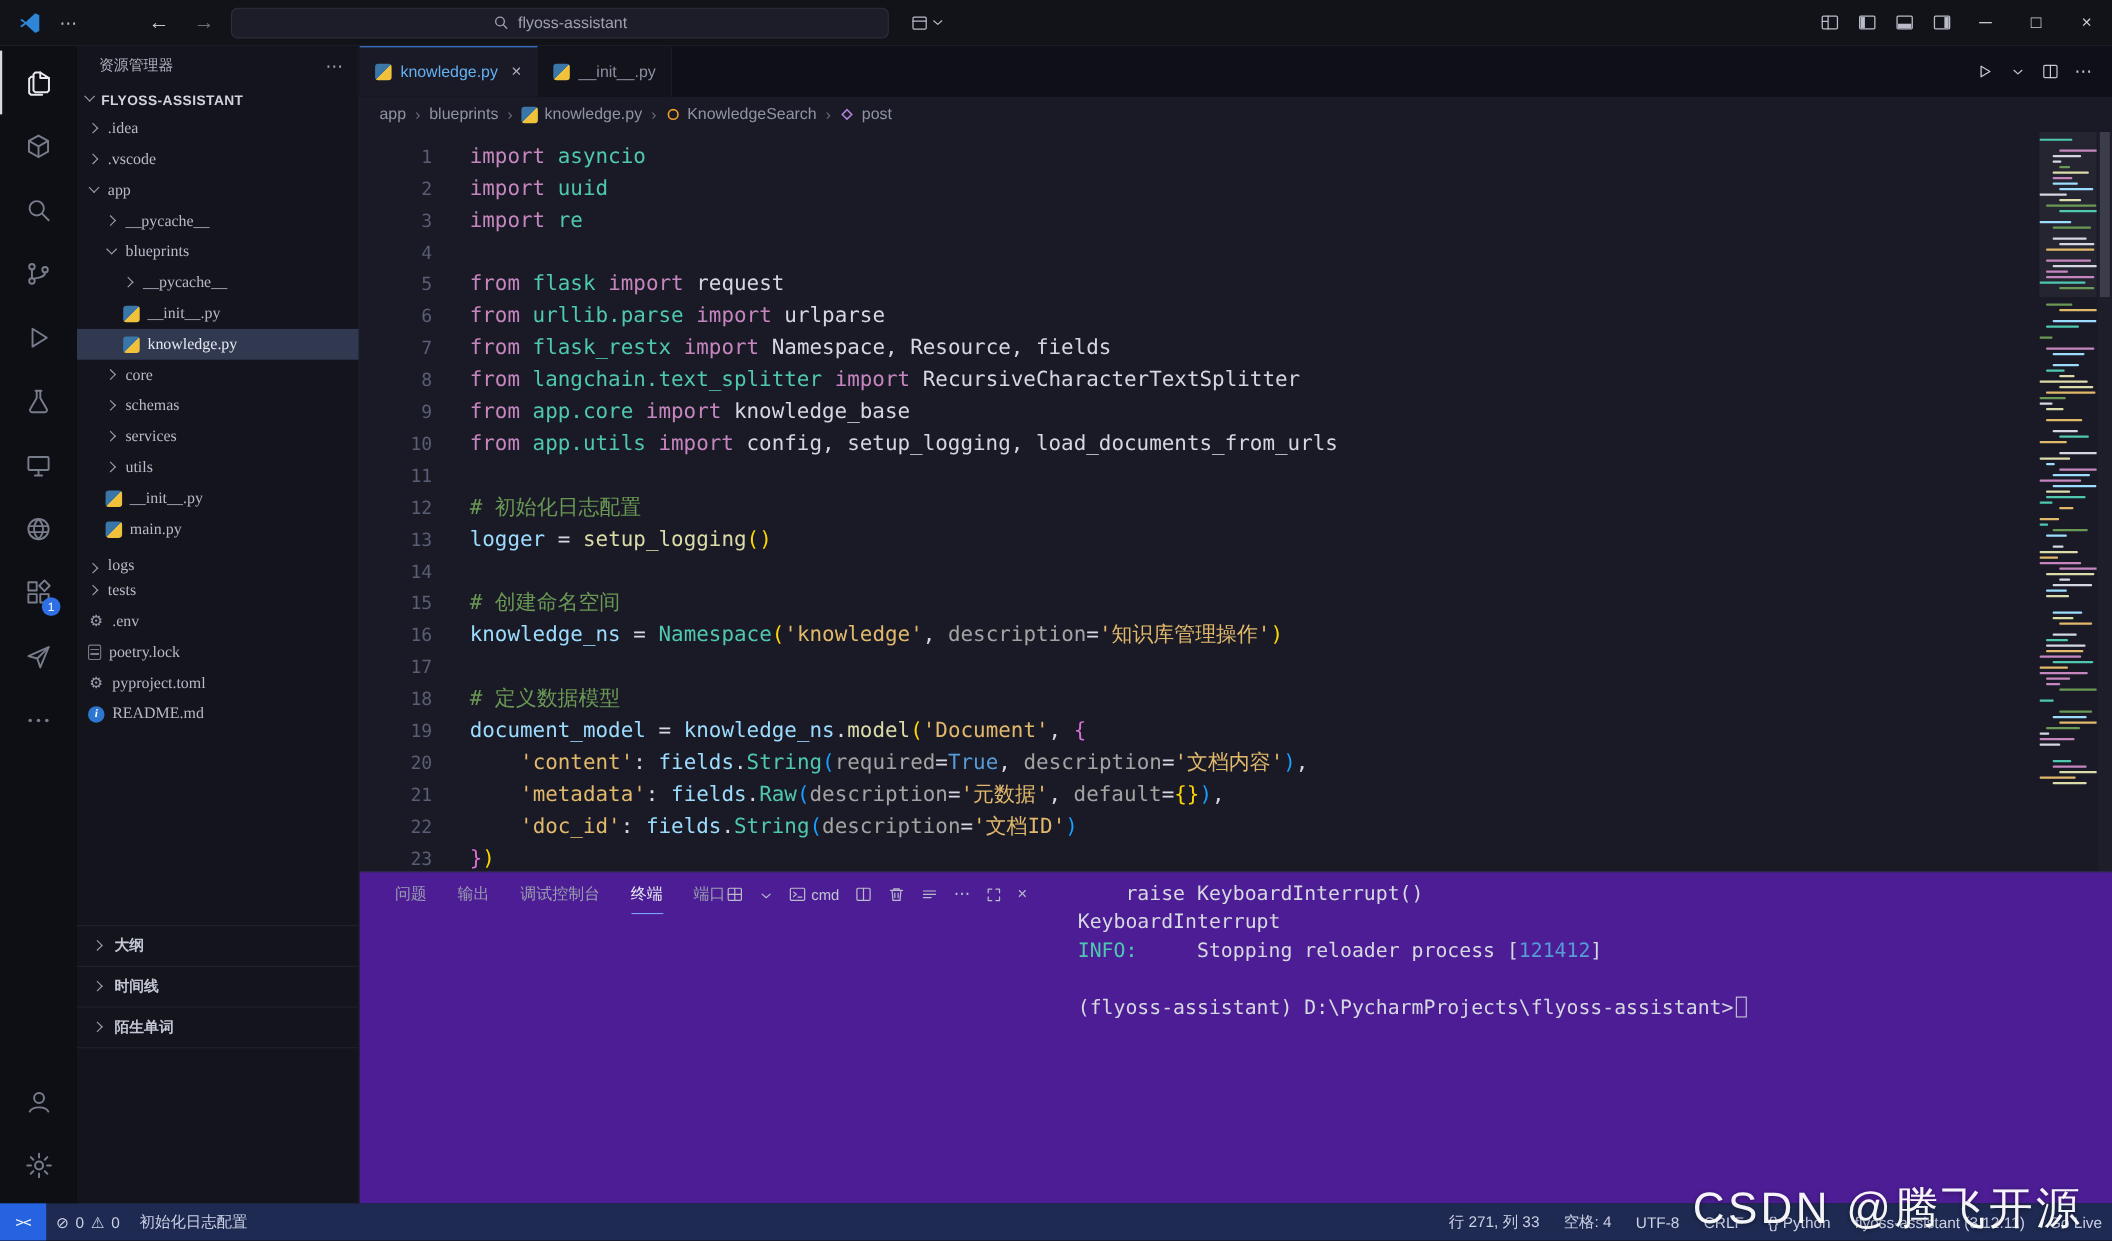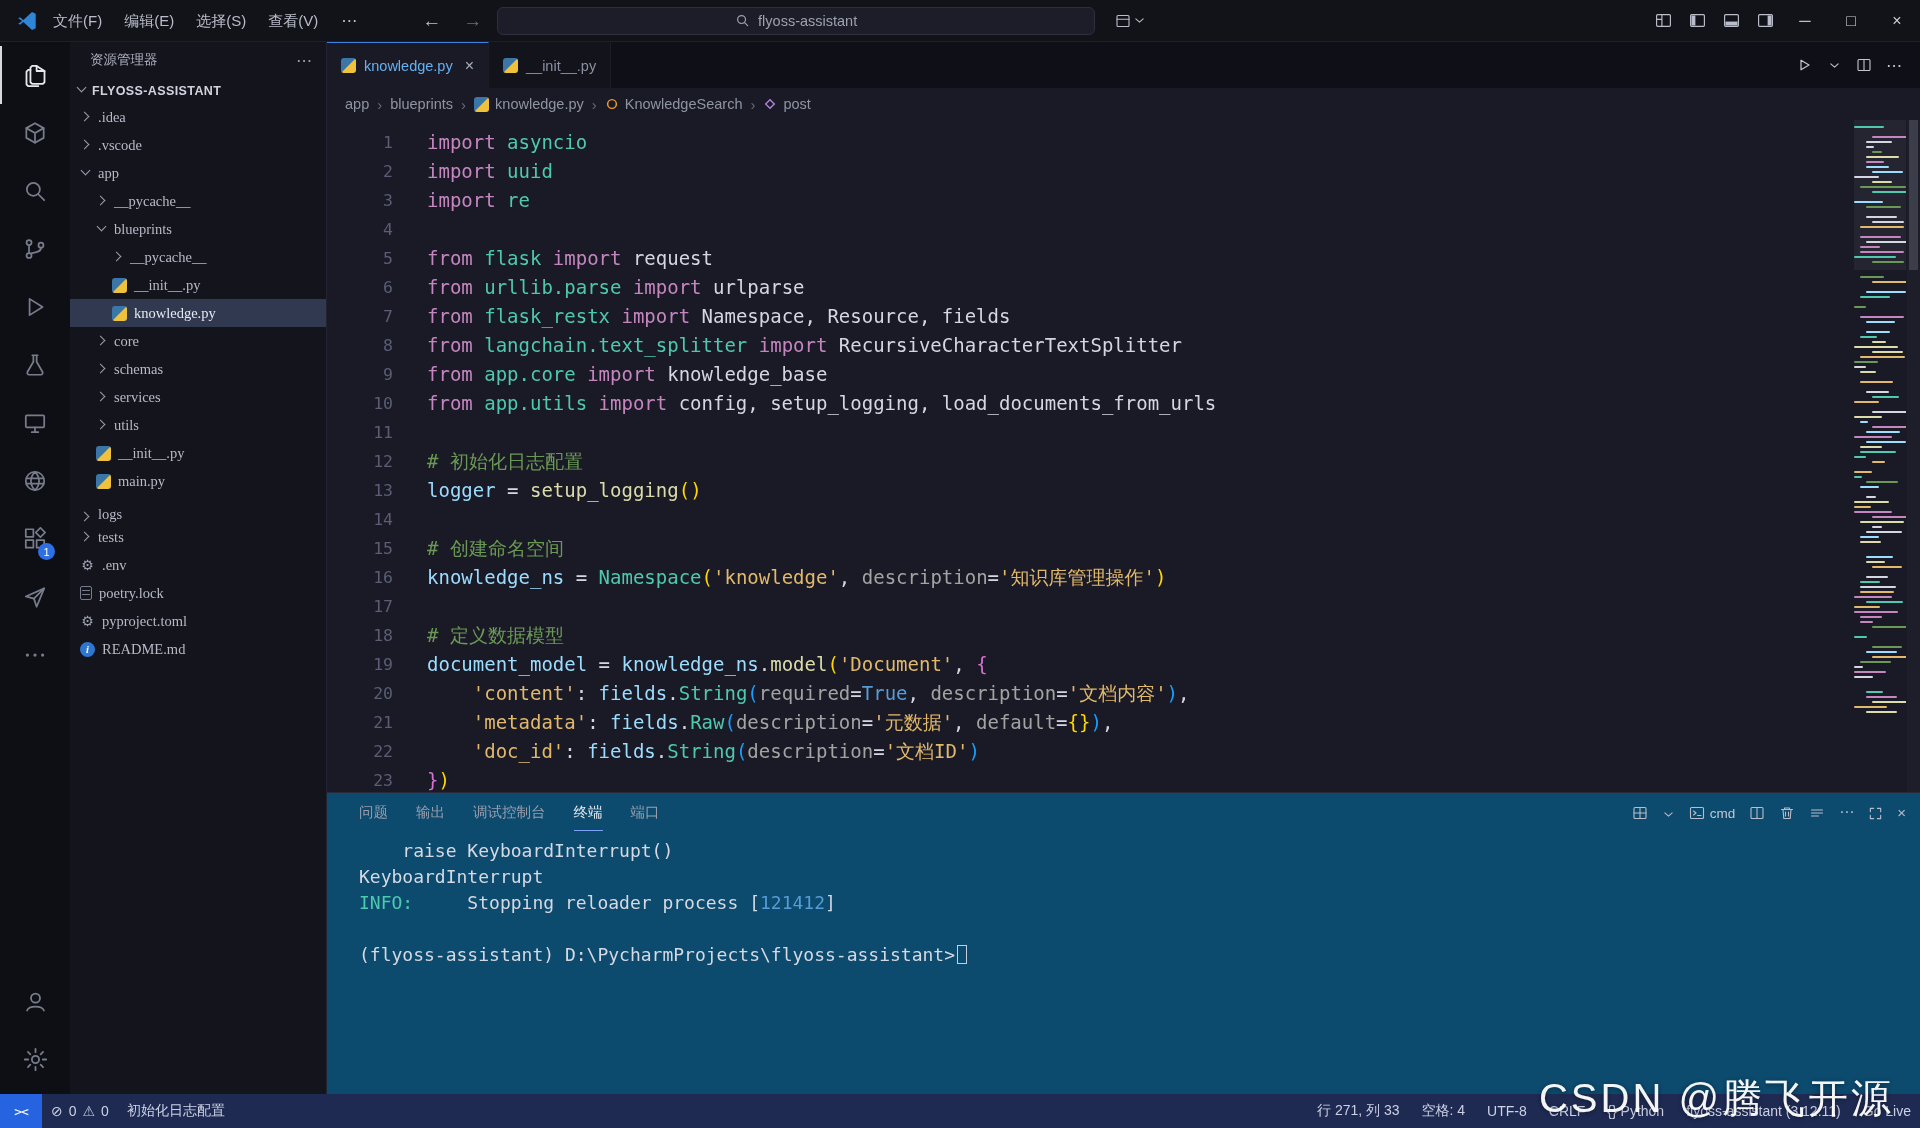--- a/index.html
+++ b/index.html
@@ -76,21 +76,21 @@
   .tk-k{color:#c586c0}.tk-m{color:#4ec9b0}.tk-pl{color:#d4d7e2}.tk-v{color:#9cdcfe}
   .tk-fn{color:#dcdcaa}.tk-cl{color:#4ec9b0}.tk-s{color:#e2b96b}.tk-c{color:#6a9955}
   .tk-pm{color:#a3a3a3}.tk-kc{color:#569cd6}.tk-b1{color:#ffd700}.tk-b2{color:#da70d6}.tk-b3{color:#179fff}
   .minimap{position:absolute;top:6px;right:14px;width:52px;bottom:0;overflow:hidden;}
   .mm-line{height:2px;margin-bottom:3px;border-radius:1px;}
   .mm-view{position:absolute;top:0;right:14px;width:52px;height:150px;background:rgba(255,255,255,.05);}
   .vscroll{position:absolute;top:0;right:0;width:13px;bottom:0;background:rgba(255,255,255,.02);}
   .vthumb{position:absolute;top:0;left:2px;right:2px;height:150px;background:rgba(140,145,160,.28);}
 
   
-  .panel{height:302px;flex:none;border-top:1px solid #2a2a3c;display:flex;flex-direction:column;background:#0c4a6e;}
+  .panel{height:302px;flex:none;border-top:1px solid #2a2a3c;display:flex;flex-direction:row;background:#4c1d95;}
   .panel-header{height:38px;flex:none;display:flex;align-items:center;padding:0 14px 0 32px;}
   .panel-tabs{display:flex;gap:28px;height:100%;}
   .p-tab{display:flex;align-items:center;font-size:14.5px;color:#9a9eae;border-bottom:1.5px solid transparent;padding-top:2px;}
   .p-tab.active{color:#e6e8f0;border-bottom-color:#7aa2f7;}
   .panel-actions{margin-left:auto;display:flex;align-items:flex-end;gap:14px;color:#b9bdc9;}
   .pa{display:flex;align-items:center;gap:5px;font-size:15px;}
   .pa .lbl{font-size:13.5px;color:#c3c7d2;}
   .terminal{flex:1;padding:7px 20px 0 32px;font-family:"DejaVu Sans Mono",monospace;font-size:18px;line-height:26px;white-space:pre;color:#d6d9e2;overflow:hidden;}
   .t-info{color:#4ec9b0}.t-num{color:#569cd6}
   .t-cursor{display:inline-block;width:10px;height:19px;border:1px solid #c8ccd8;vertical-align:-3px;margin-left:2px;}
@@ -109,26 +109,20 @@
 <body>
 
 <div class="window">
 
   <header class="titlebar">
     <span class="logo">
       <svg viewBox="0 0 24 24" width="22" height="22">
           <path fill="#2f86d6" d="M17.5 2.2L8 10.8 4.4 8 2.4 9l4.3 3-4.3 3 2 1 3.6-2.8 9.5 8.6 4-1.9V4.1z"></path>
         </svg>
     </span>
-    <nav class="menubar" id="menubar">
-        <div class="menu-item">文件(F)</div>
-        <div class="menu-item">编辑(E)</div>
-        <div class="menu-item">选择(S)</div>
-        <div class="menu-item">查看(V)</div>
-      </nav>
     <span class="menu-more">⋯</span>
     <div class="tb-center">
       <span class="nav-arrow">←</span>
       <span class="nav-arrow dim">→</span>
       <div class="searchbox">
         <span>
             <svg viewBox="0 0 16 16" width="15" height="15" fill="none" stroke="currentColor" stroke-width="1.3" stroke-linecap="round" stroke-linejoin="round">
               <circle cx="7" cy="7" r="4.2"></circle>
               <path d="M10.2 10.2l3.3 3.3"></path>
             </svg>
@@ -386,20 +380,34 @@
             <span class="txt-ic"></span>
             <span class="tree-label">poetry.lock</span>
           </div>
           <div class="tree-row" style="padding-left: 10px;">
             <span class="gear-ic">⚙</span>
             <span class="tree-label">pyproject.toml</span>
           </div>
           <div class="tree-row" style="padding-left: 10px;">
             <span class="info-ic">i</span>
             <span class="tree-label">README.md</span>
+          </div>
+        </div>
+      <div class="sb-bottom" id="sbBottom">
+          <div class="sb-bottom-row">
+            <span class="chev right"></span>
+            <span>大纲</span>
+          </div>
+          <div class="sb-bottom-row">
+            <span class="chev right"></span>
+            <span>时间线</span>
+          </div>
+          <div class="sb-bottom-row">
+            <span class="chev right"></span>
+            <span>陌生单词</span>
           </div>
         </div>
     </aside>
 
     <section class="editor-area">
 
       <div class="tabbar">
         <div class="tabs" id="tabs">
             <div class="tab active">
               <span class="py-ic"></span>

